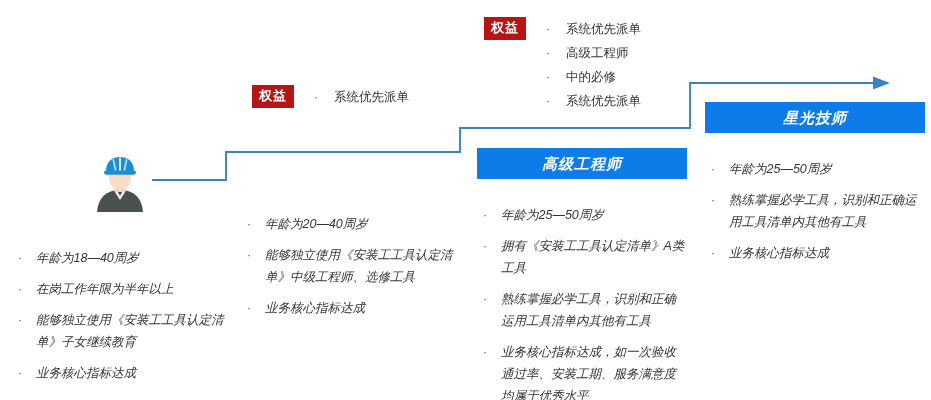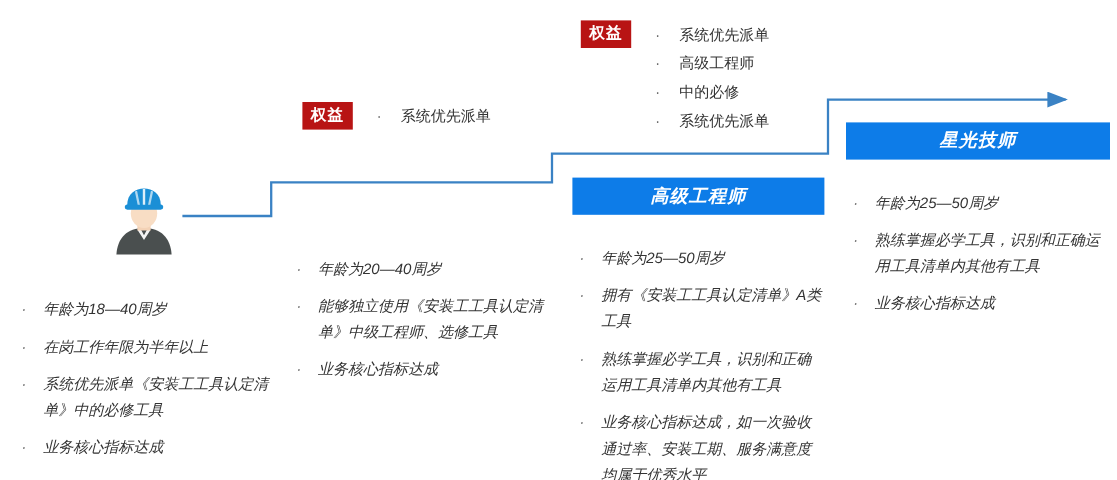--- a/index.html
+++ b/index.html
@@ -131,21 +131,21 @@
       <li>
         <span class="bullet">·</span>
         <span>年龄为18—40周岁</span>
       </li>
       <li>
         <span class="bullet">·</span>
         <span>在岗工作年限为半年以上</span>
       </li>
       <li>
         <span class="bullet">·</span>
-        <span>系统优先派单《安装工工具认定清单》中的必修工具</span>
+        <span>能够独立使用《安装工工具认定清单》子女继续教育</span>
       </li>
       <li>
         <span class="bullet">·</span>
         <span>业务核心指标达成</span>
       </li>
     </ul>
   </div>
 
   <div class="level" style="left:241px;top:188px;width:221px;">
     <ul class="level-list" style="margin-top:25px;">

